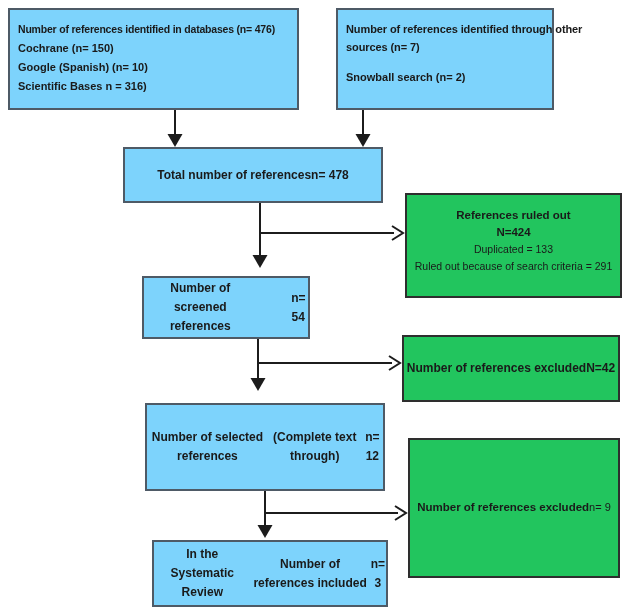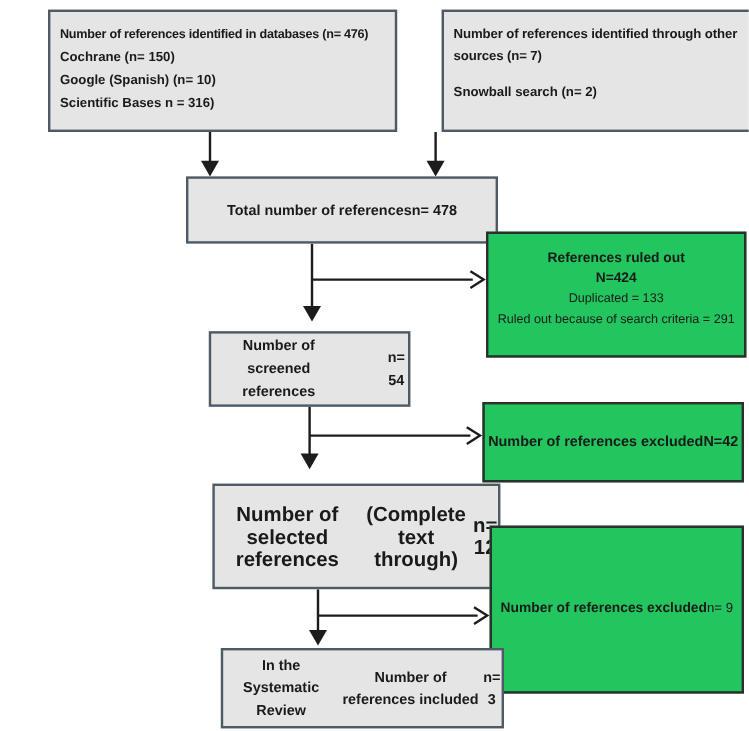--- a/index.html
+++ b/index.html
@@ -1,53 +1,53 @@
 <!DOCTYPE html>
 <html><head>
 <meta charset="utf-8">
 <style>
   html,body{margin:0;padding:0;background:#ffffff;}
   .canvas{
     position:relative;width:624px;height:609px;background:#ffffff;
     font-family:"Liberation Sans",sans-serif;color:#1a1a1a;overflow:hidden;
   }
   .box{position:absolute;box-sizing:border-box;border:2px solid #4e5a66;}
-  .blue{background:#e5e5e5;margin-left:32px;}
+  .blue{background:#7dd3fc;}
   .white{background:#22c55e;border-color:#2e2e2e;}
   .centered{display:flex;justify-content:center;align-items:center;text-align:center;}
   .b{font-weight:bold;}
   .nw{white-space:nowrap;}
 
   
   .box-db{left:8px;top:8px;width:291px;height:102px;padding:10px 4px 0 8px;}
   .box-db .title{font-size:10.5px;letter-spacing:-0.2px;line-height:19px;}
   .box-db .item{font-size:11px;line-height:19px;}
 
   
-  .box-other{left:336px;top:8px;width:282px;height:102px;padding:10px 4px 0 8px;}
+  .box-other{left:336px;top:8px;width:218px;height:102px;padding:10px 4px 0 8px;}
   .box-other .tline{font-size:11px;letter-spacing:-0.1px;line-height:18px;}
   .box-other .item{font-size:11px;line-height:18px;margin-top:12px;}
 
   
   .box-total{left:123px;top:147px;width:260px;height:56px;font-size:12px;line-height:19px;}
 
   
   .box-ruledout{left:405px;top:193px;width:217px;height:105px;padding-top:12px;
     display:flex;flex-direction:column;align-items:center;text-align:center;}
   .box-ruledout .hl{font-size:11.5px;line-height:17px;font-weight:bold;}
   .box-ruledout .rl{font-size:10.5px;line-height:17px;}
 
   
   .box-screened{left:142px;top:276px;width:168px;height:63px;font-size:12px;line-height:19px;gap:32px;}
 
   
   .box-excl42{left:402px;top:335px;width:218px;height:67px;font-size:12px;line-height:19px;}
 
   
-  .box-selected{left:145px;top:403px;width:240px;height:88px;font-size:17px;line-height:19px;}
+  .box-selected{left:145px;top:403px;width:240px;height:88px;font-size:12px;line-height:19px;}
 
   
   .box-excl9{left:408px;top:438px;width:212px;height:140px;padding:0 2px;font-size:11px;line-height:15.5px;}
   .box-excl9 .hl{font-weight:bold;font-size:11.5px;}
 
   
   .box-included{left:152px;top:540px;width:236px;height:67px;font-size:12px;line-height:19px;}
 
   svg.connectors{position:absolute;left:0;top:0;}
 </style>

